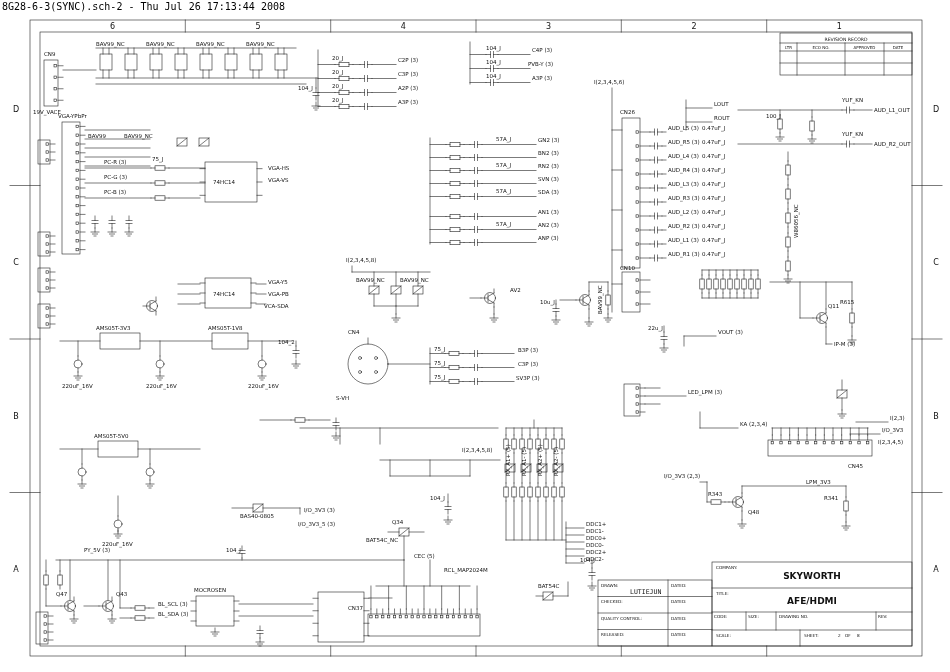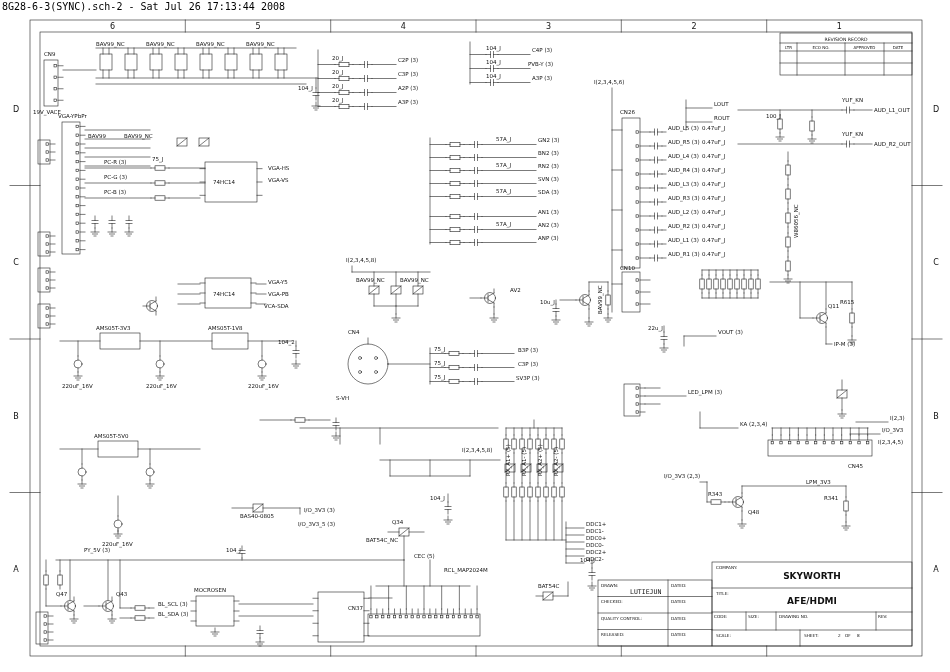--- a/index.html
+++ b/index.html
@@ -1337,14 +1337,14 @@
         <text x="414" y="558">CEC (5)</text>
         <text x="444" y="572">RCL_MAP2024M</text>
         <text x="348" y="610">CN37</text>
         <text x="538" y="588">BAT54C</text>
         <text x="580" y="562">104_J</text>
         <text x="366" y="542">BAT54C_NC</text>
         <text x="392" y="524">Q34</text>
         <text x="430" y="500">104_J</text>
       </g>
     </svg>
-  <div class="doctitle">8G28-6-3(SYNC).sch-2 - Sat Jul 26 17:13:44 2008</div>
+  <div class="doctitle">8G28-6-3(SYNC).sch-2 - Thu Jul 26 17:13:44 2008</div>
 </div>
 
 </body></html>

